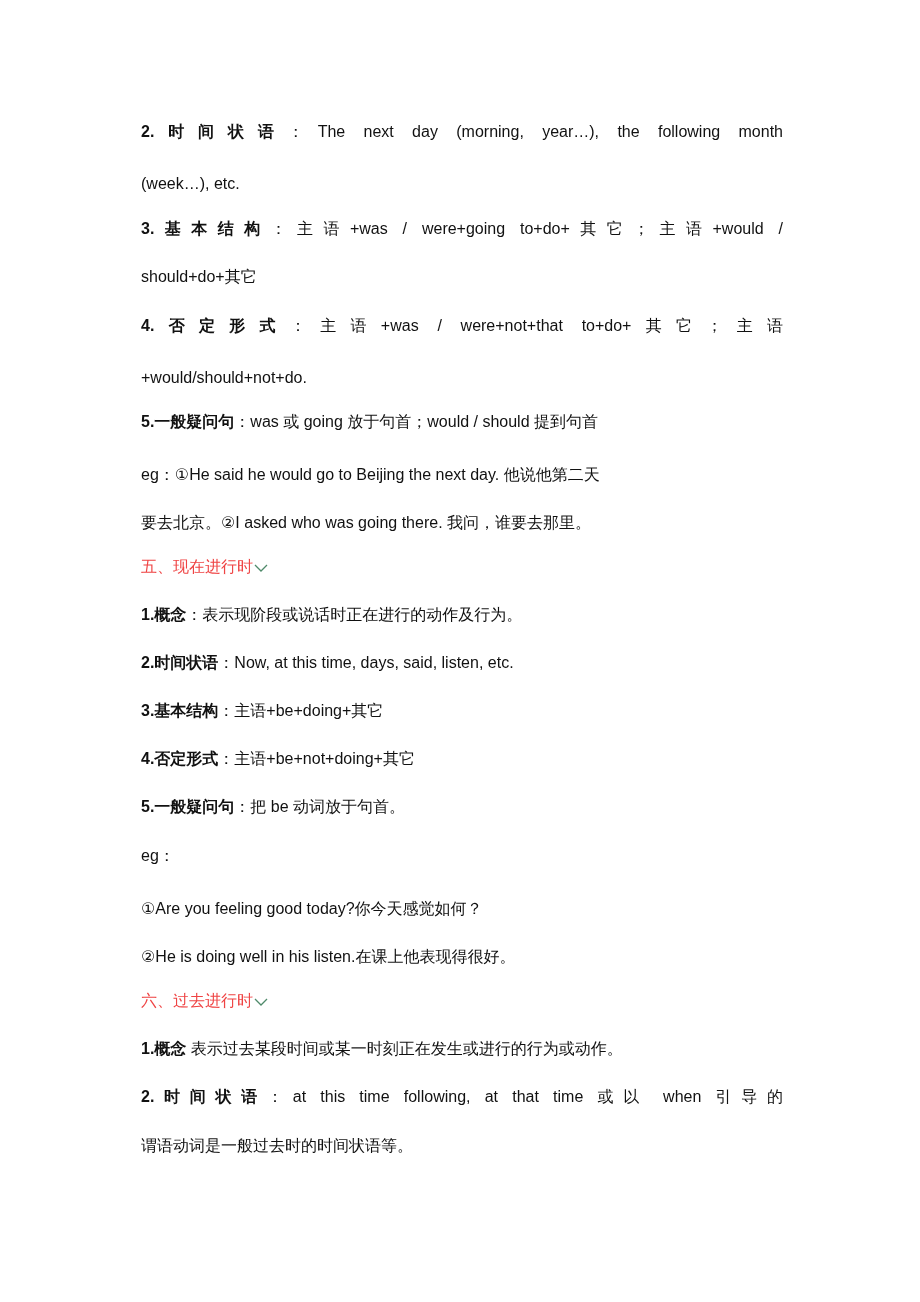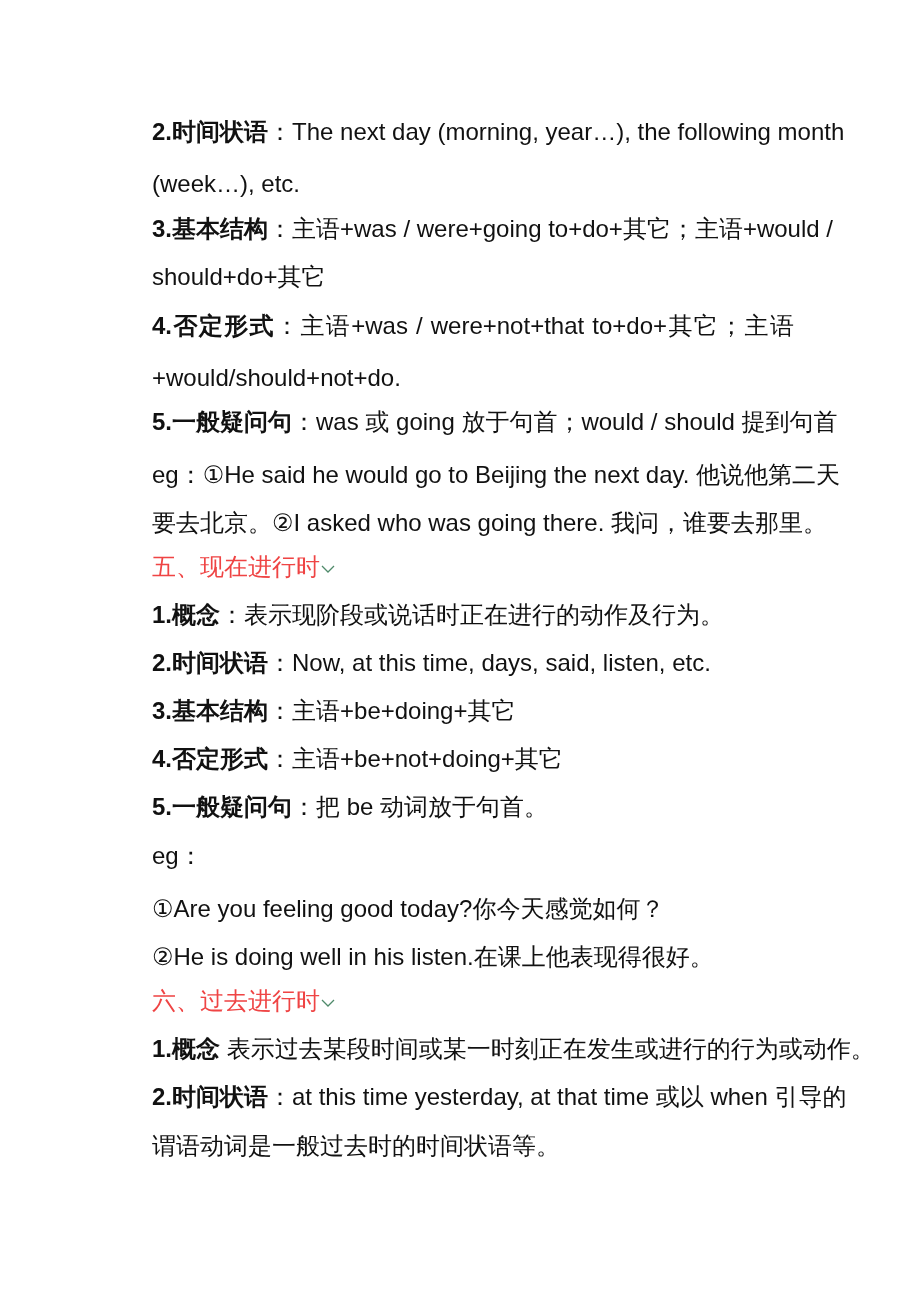--- a/index.html
+++ b/index.html
@@ -1,18 +1,18 @@
 <!DOCTYPE html>
 <html><head>
   <meta charset="utf-8">
   <style>
     html, body { margin: 0; padding: 0; background: #ffffff; }
     body { width: 920px; height: 1302px; position: relative; overflow: hidden;
            font-family: "Liberation Sans", "DejaVu Sans", sans-serif; color: #111; }
-    .line { position: absolute; left: 152px; font-size: 24px; line-height: 24px; white-space: nowrap; }
+    .line { position: absolute; left: 141px; font-size: 16px; line-height: 24px; white-space: nowrap; }
     .just { width: 642px; text-align: justify; text-align-last: justify; }
     b { font-weight: bold; }
     .heading { color: #ef4444; }
     .chev { display: inline-block; width: 14px; height: 10px; vertical-align: middle; margin-left: 1px; }
   </style>
 </head>
 <body>
 
 <div>
 
@@ -41,16 +41,16 @@
   <div class="line" style="top:795px"><b>5.一般疑问句</b><span>：把 be 动词放于句首。</span></div>
   <div class="line" style="top:844px">eg：</div>
   <div class="line" style="top:897px">①Are you feeling good today?你今天感觉如何？</div>
   <div class="line" style="top:945px">②He is doing well in his listen.在课上他表现得很好。</div>
 
   <div class="line heading" style="top:989px"><span>六、过去进行时</span><svg class="chev" viewBox="0 0 14 10">
         <polyline points="1,2 7,8 13,2" fill="none" stroke="#4f8a6a" stroke-width="1.3"></polyline>
       </svg></div>
 
   <div class="line" style="top:1037px"><b>1.概念</b><span> 表示过去某段时间或某一时刻正在发生或进行的行为或动作。</span></div>
-  <div class="line just" style="top:1085px"><b>2.时间状语</b><span>：at this time yesterday, at that time 或以 when 引导的</span></div>
+  <div class="line just" style="top:1085px"><b>2.时间状语</b><span>：at this time following, at that time 或以 when 引导的</span></div>
   <div class="line" style="top:1134px">谓语动词是一般过去时的时间状语等。</div>
 
 </div>
 
 </body></html>

